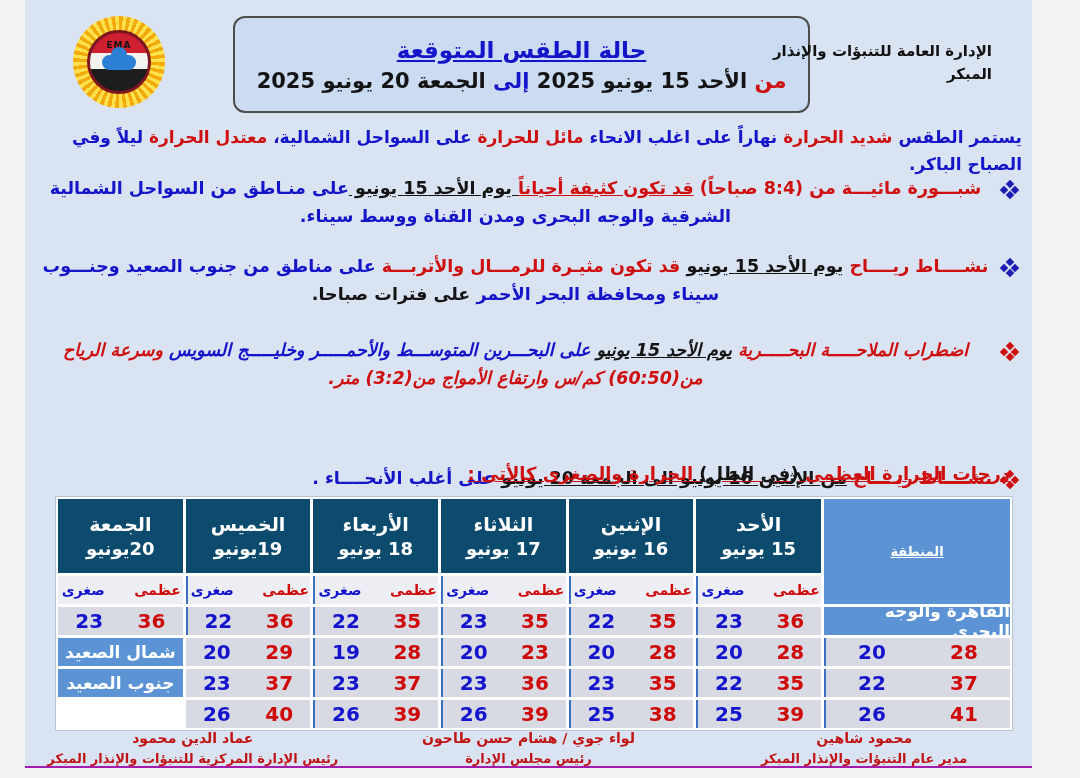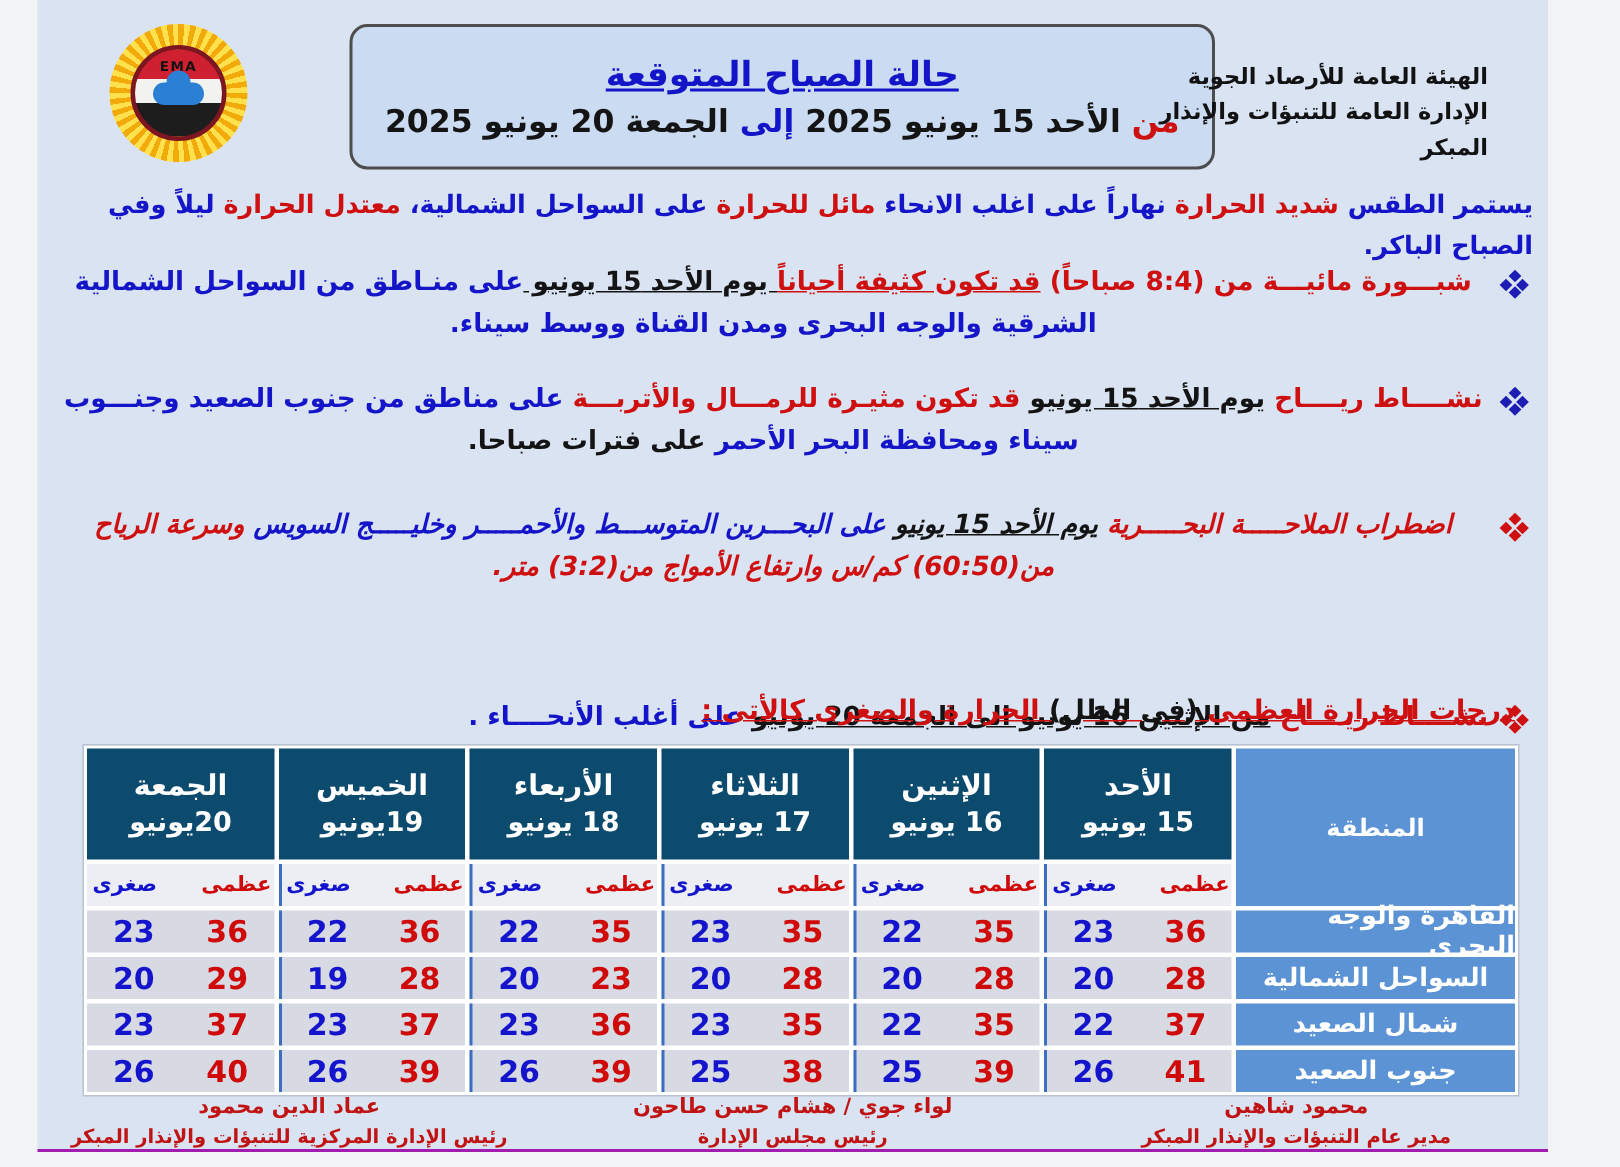--- a/index.html
+++ b/index.html
@@ -46,21 +46,21 @@
   .table-title{position:absolute;top:463px;right:22px;font-size:18px;font-weight:bold;
     color:#cf1010;text-decoration:underline;}
   
   .temp-table{position:absolute;top:497px;right:20px;width:952px;
     display:grid;direction:rtl;
     grid-template-columns:186px repeat(6,1fr);
     grid-template-rows:74px 28px repeat(4,28px);
     gap:3px;background:#ffffff;padding:2px;outline:1px solid #b9c2cf;}
   .cell{display:flex;align-items:center;justify-content:center;}
   .region-head{grid-row:1 / span 2;background:#5b93d5;color:#fff;
-    font-size:16px;font-weight:bold;}
+    font-size:13px;font-weight:bold;text-decoration:underline;}
   .day-head{background:#0c4a6e;color:#fff;flex-direction:column;line-height:1.3;align-items:center;}
   .day-name{font-size:19px;font-weight:bold;} .day-date{font-size:18px;font-weight:bold;}
   .sub{background:#eceef4;} .val{background:#d8dae3;}
   .sep{border-left:2px solid #3d6fc0;}
   .half{width:50%;text-align:center;}
   .max-l{color:#cf0a0a;font-size:14px;font-weight:bold;margin-left:24px;}
   .min-l{color:#1414cc;font-size:14px;font-weight:bold;}
   .vmax{color:#cf0a0a;font-size:20px;font-weight:bold;}
   .vmin{color:#1414cc;font-size:20px;font-weight:bold;}
   .region{background:#5b93d5;color:#fff;font-size:17px;font-weight:bold;}
@@ -75,26 +75,25 @@
 <div id="page">
 
   <div class="sun">
     <div class="emblem">
       <span class="ema-text">EMA</span>
       <span class="cloud"></span>
     </div>
   </div>
 
   <div class="title-box">
-    <div class="main-title">حالة الصباح المتوقعة</div>
+    <div class="main-title">حالة الطقس المتوقعة</div>
     <div class="date-line"><span class="c-red">من </span><span class="c-black">الأحد 15 يونيو 2025 </span><span class="c-blue">إلى </span><span class="c-black">الجمعة 20 يونيو 2025</span></div>
   </div>
 
   <div class="org">
-    <div>الهيئة العامة للأرصاد الجوية</div>
     <div>الإدارة العامة للتنبؤات والإنذار المبكر</div>
   </div>
 
   <div class="intro"><span class="c-blue">يستمر الطقس </span><span class="c-red">شديد الحرارة </span><span class="c-blue">نهاراً على اغلب الانحاء </span><span class="c-red">مائل للحرارة </span><span class="c-blue">على السواحل الشمالية، </span><span class="c-red">معتدل الحرارة </span><span class="c-blue">ليلاً وفي الصباح الباكر.</span></div>
 
   <div id="bullet-1" class="bullet">
     <span class="dmark blue">
         <i></i>
         <i></i>
         <i></i>
@@ -203,21 +202,20 @@
         <div class="half vmin">22</div>
       </div>
       <div class="cell val sep">
         <div class="half vmax">36</div>
         <div class="half vmin">22</div>
       </div>
       <div class="cell val">
         <div class="half vmax">36</div>
         <div class="half vmin">23</div>
       </div>
-      <div class="cell region">السواحل الشمالية</div>
       <div class="cell val sep">
         <div class="half vmax">28</div>
         <div class="half vmin">20</div>
       </div>
       <div class="cell val sep">
         <div class="half vmax">28</div>
         <div class="half vmin">20</div>
       </div>
       <div class="cell val sep">
         <div class="half vmax">28</div>

